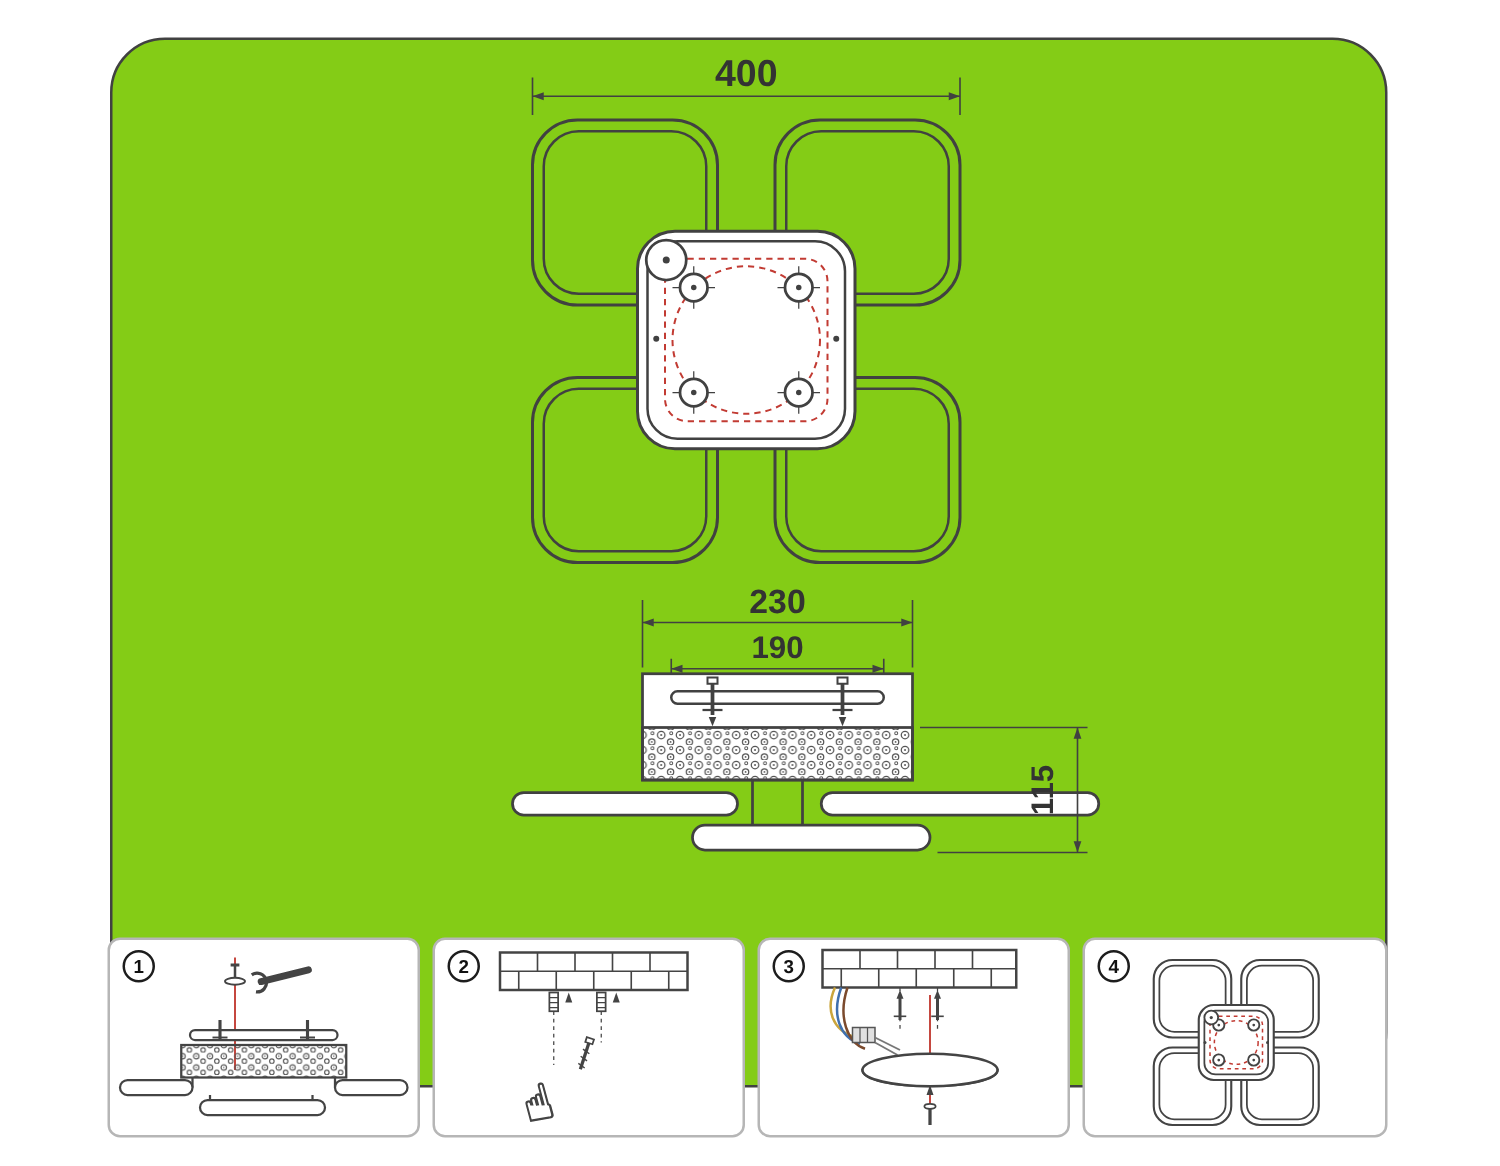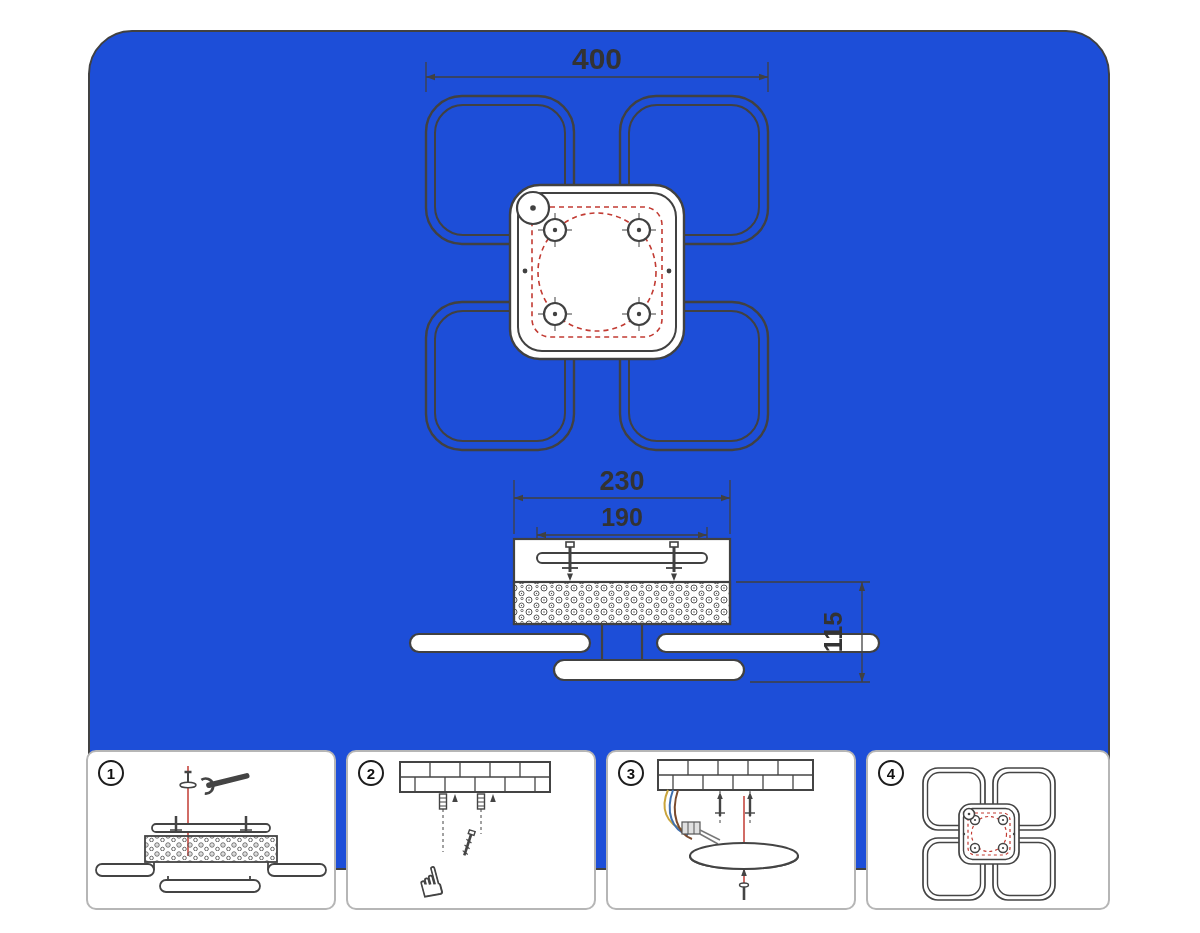--- a/index.html
+++ b/index.html
@@ -1,21 +1,21 @@
 <!DOCTYPE html>
 <html><head>
 <meta charset="utf-8">
 <style>
   * { margin:0; padding:0; box-sizing:border-box; }
   html,body { width:1200px; height:933px; background:#fff; font-family:"Liberation Sans",sans-serif; }
   body { position:relative; overflow:hidden; }
 
   .main-panel {
     position:absolute; left:88px; top:30px; width:1022px; height:840px;
-    border:2.5px solid #414141; border-radius:44px; background:#1d4ed8;
+    border:2.5px solid #414141; border-radius:44px; background:#84cc16;
   }
   .main-panel > svg { position:absolute; left:0; top:0; }
 
   .steps { position:absolute; left:86px; top:750px; display:flex; gap:10px; }
   .step { position:relative; width:250px; height:160px; border:2px solid #b6b6b6; border-radius:10px; background:#fff; }
   .step.last { width:244px; }
   .step > svg { position:absolute; left:0; top:0; }
   .badge {
     position:absolute; left:10px; top:8px; width:26px; height:26px;
     border:2px solid #1d1d1d; border-radius:50%; background:#fff;

